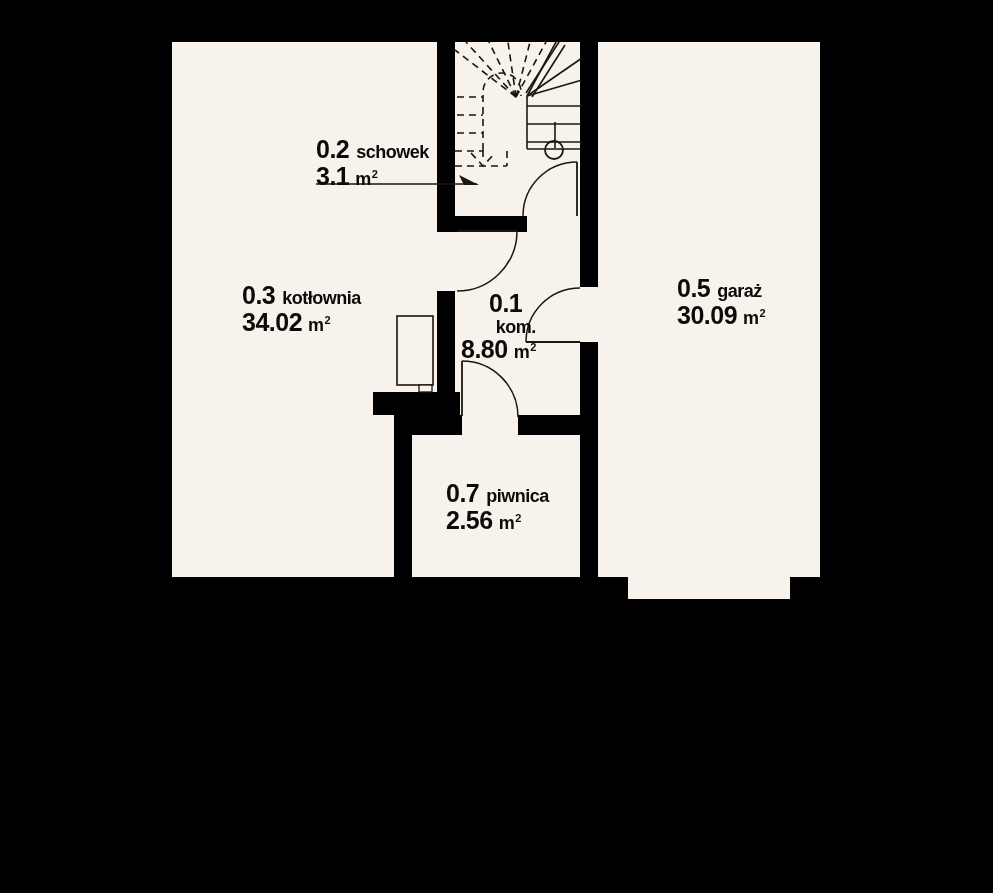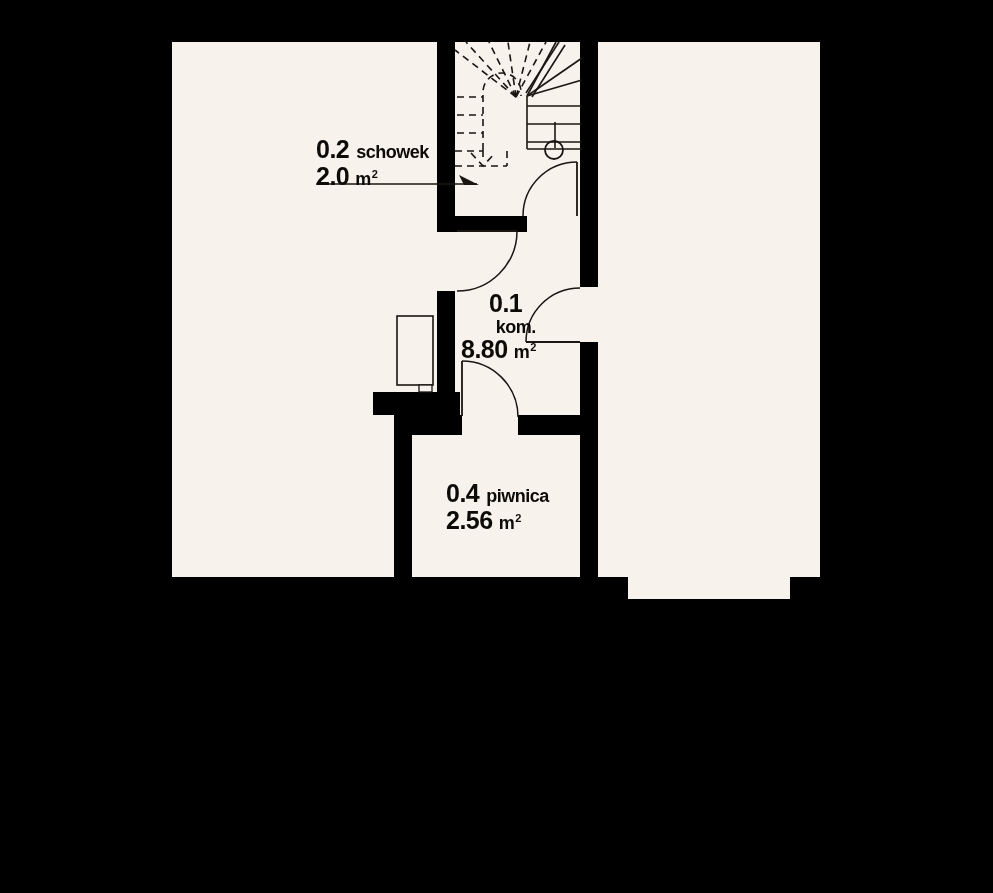--- a/index.html
+++ b/index.html
@@ -108,29 +108,37 @@
     </g>
 
     <g>
       <path d="M316,184 H477" stroke="#1b1611" stroke-width="1.4" fill="none"></path>
       <polygon points="479,185 459,175 464,185" fill="#1b1611"></polygon>
     </g>
   </svg>
 
   <div class="room-label" id="label-schowek" style="left:316px;top:138px;">
     <span class="l1"><span class="num">0.2</span><span class="nm">schowek</span></span>
-    <span class="l2"><span class="val">2.0</span><span class="unit">m</span><sup>2</sup></span>
+    <span class="l2"><span class="val">3.1</span><span class="unit">m</span><sup>2</sup></span>
   </div>
 
+  <div class="room-label" id="label-kotlownia" style="left:242px;top:284px;">
+    <span class="l1"><span class="num">0.3</span><span class="nm">kotłownia</span></span>
+    <span class="l2"><span class="val">34.02</span><span class="unit">m</span><sup>2</sup></span>
+  </div>
 
   <div class="room-label" id="label-kom" style="left:461px;top:292px;">
     <span class="l1"><span class="num">0.1</span></span>
     <span class="l2"><span class="nm" style="margin-left:0;">kom.</span></span>
     <span class="l3"><span class="val">8.80</span><span class="unit">m</span><sup>2</sup></span>
   </div>
 
   <div class="room-label" id="label-piwnica" style="left:446px;top:482px;">
-    <span class="l1"><span class="num">0.4</span><span class="nm">piwnica</span></span>
+    <span class="l1"><span class="num">0.7</span><span class="nm">piwnica</span></span>
     <span class="l2"><span class="val">2.56</span><span class="unit">m</span><sup>2</sup></span>
   </div>
 
+  <div class="room-label" id="label-garaz" style="left:677px;top:277px;">
+    <span class="l1"><span class="num">0.5</span><span class="nm">garaż</span></span>
+    <span class="l2"><span class="val">30.09</span><span class="unit">m</span><sup>2</sup></span>
+  </div>
 
 </div>
 
 </body></html>

